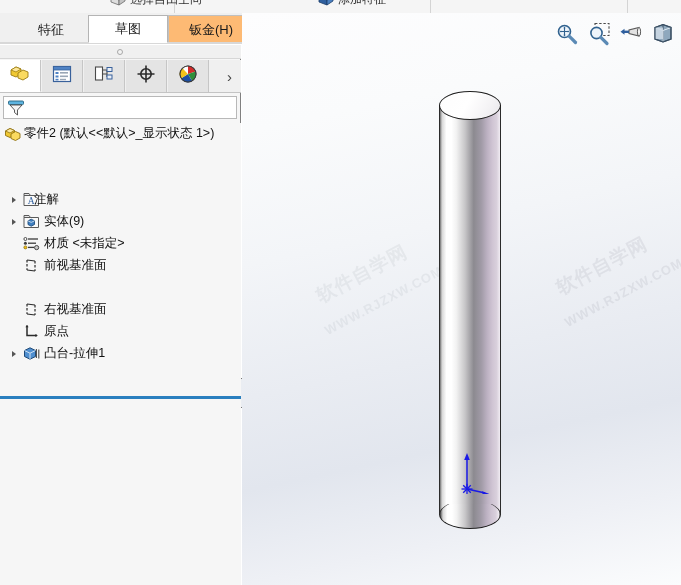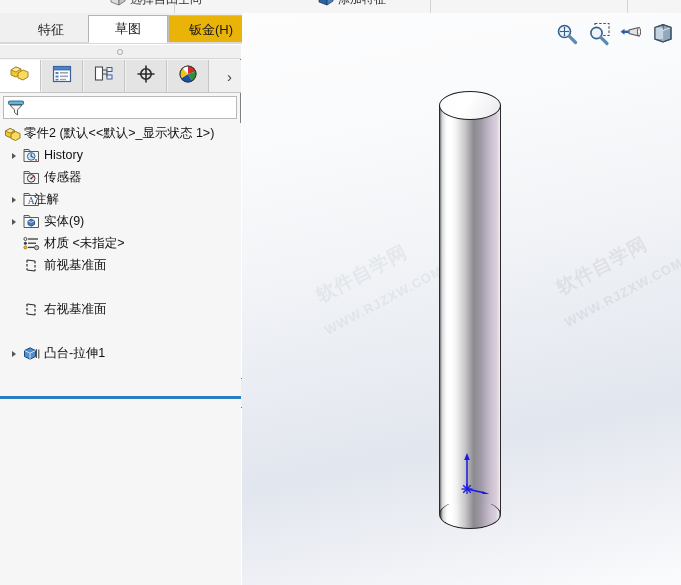--- a/index.html
+++ b/index.html
@@ -30,21 +30,21 @@
   
   .tabrow {
     position: absolute; left: 0; top: 13px; width: 557px; height: 30px;
     background: #f0f0f0;
     border-bottom: 1px solid #c8c8c8;
   }
   .tab {
     position: absolute; top: 2px; height: 28px;
     display: flex; align-items: center; justify-content: center;
     font-size: 13px; color: #1a1a1a;
-    background: #eab308;
+    background: #fdba74;
     border-left: 1px solid #c0c0c0;
     border-right: 1px solid #c0c0c0;
     border-top: 1px solid #c0c0c0;
     cursor: default;
   }
   .tab.plain { background: transparent; border-color: transparent; }
   .tab.active {
     background: #ffffff;
     border-left: 1px solid #b4b4b4;
     border-right: 1px solid #b4b4b4;
@@ -341,48 +341,21 @@
         <span class="ticon" style="left:4px;">
           <svg width="17" height="16" viewBox="0 0 17 16">
             <path d="M1.5,9.5 L1.5,5 L6,2.5 L10.5,4.5 L10.5,9 L6,11.5 Z" fill="#f0c832" stroke="#8e7010" stroke-width="0.9"></path>
             <path d="M7,12.5 L7,8 L11.5,5.5 L16,7.5 L16,12 L11.5,14.5 Z" fill="#fada60" stroke="#8e7010" stroke-width="0.9"></path>
             <path d="M1.5,5 L6,2.5 L10.5,4.5 L6,7 Z" fill="#fdeaa4" stroke="#8e7010" stroke-width="0.8"></path>
           </svg>
         </span>
         <span class="tlabel" style="left:24px;font-size:12.5px;">零件2  (默认&lt;&lt;默认&gt;_显示状态 1&gt;)</span>
       </div>
 
-      <div class="tree-row" style="top:22px;">
-        <span class="tw" style="left:8px;">
-            <i></i>
-          </span>
-        <span class="ticon" style="left:23px;">
-          <svg width="17" height="15" viewBox="0 0 17 15">
-            <path d="M1,3.5 L1,13.5 L15.5,13.5 L15.5,3.5 Z" fill="#f6f6f6" stroke="#5a5a5a" stroke-width="1"></path>
-            <path d="M1,3.5 L1,1.5 L6,1.5 L7.5,3.5 Z" fill="#e6e6e6" stroke="#5a5a5a" stroke-width="1"></path>
-            <circle cx="8.2" cy="8.4" r="3.8" fill="#cfe4f5" stroke="#2d6ea3" stroke-width="1"></circle>
-            <path d="M8.2,5.6 L8.2,8.4 L10.6,9.6" stroke="#1c4f7c" stroke-width="1.1" fill="none"></path>
-            <path d="M11.5,11.5 L14,11 L13.5,13.5 Z" fill="#c43a2a"></path>
-          </svg>
-        </span>
-        <span class="tlabel" style="left:44px;">History</span>
-      </div>
-
-      <div class="tree-row" style="top:44px;">
-        <span class="ticon" style="left:23px;">
-          <svg width="17" height="15" viewBox="0 0 17 15">
-            <path d="M1,3.5 L1,13.5 L15.5,13.5 L15.5,3.5 Z" fill="#f6f6f6" stroke="#5a5a5a" stroke-width="1"></path>
-            <path d="M1,3.5 L1,1.5 L6,1.5 L7.5,3.5 Z" fill="#e6e6e6" stroke="#5a5a5a" stroke-width="1"></path>
-            <circle cx="8.2" cy="8.4" r="3.8" fill="#e8f0f8" stroke="#3a3a3a" stroke-width="1"></circle>
-            <path d="M8.2,8.4 L11,6" stroke="#c43a2a" stroke-width="1.3"></path>
-            <circle cx="8.2" cy="8.4" r="0.9" fill="#3a3a3a"></circle>
-          </svg>
-        </span>
-        <span class="tlabel" style="left:44px;">传感器</span>
-      </div>
+
 
       <div class="tree-row" style="top:66px;">
         <span class="tw" style="left:8px;">
             <i></i>
           </span>
         <span class="ticon" style="left:23px;">
           <svg width="17" height="15" viewBox="0 0 17 15">
             <path d="M1,3.5 L1,13.5 L15.5,13.5 L15.5,3.5 Z" fill="#fafafa" stroke="#5a5a5a" stroke-width="1"></path>
             <path d="M1,3.5 L1,1.5 L6,1.5 L7.5,3.5 Z" fill="#e6e6e6" stroke="#5a5a5a" stroke-width="1"></path>
             <text x="8.2" y="12" font-size="9.5" font-family="Liberation Serif, serif" fill="#2f5f9e" text-anchor="middle">A</text>
@@ -439,20 +412,30 @@
           <svg width="17" height="15" viewBox="0 0 17 15">
             <path d="M4,2 L4,12" stroke="#2b2b2b" stroke-width="1.2" stroke-dasharray="2.5,1.6"></path>
             <path d="M12,3 L12,13" stroke="#2b2b2b" stroke-width="1.2" stroke-dasharray="2.5,1.6"></path>
             <path d="M4,2 L12,3" stroke="#2b2b2b" stroke-width="1.2"></path>
             <path d="M4,12 L12,13" stroke="#2b2b2b" stroke-width="1.2"></path>
           </svg>
         </span>
         <span class="tlabel" style="left:44px;">右视基准面</span>
       </div>
 
+      <div class="tree-row" style="top:198px;">
+        <span class="ticon" style="left:23px;">
+          <svg width="17" height="15" viewBox="0 0 17 15">
+            <path d="M4,1.5 L4,11.5 L14,11.5" stroke="#2b2b2b" stroke-width="1.5" fill="none"></path>
+            <path d="M2.4,3.2 L4,1 L5.6,3.2 Z" fill="#2b2b2b"></path>
+            <path d="M12.4,9.9 L14.8,11.5 L12.4,13.1 Z" fill="#2b2b2b"></path>
+          </svg>
+        </span>
+        <span class="tlabel" style="left:44px;">原点</span>
+      </div>
 
       <div class="tree-row" style="top:220px;">
         <span class="tw" style="left:8px;">
             <i></i>
           </span>
         <span class="ticon" style="left:23px;">
           <svg width="17" height="15" viewBox="0 0 17 15">
             <path d="M1.5,10.5 L1.5,4.5 L7,1.8 L12.5,4.5 L12.5,10.5 L7,13.2 Z" fill="#4f8fd0" stroke="#1f4a78" stroke-width="1"></path>
             <path d="M1.5,4.5 L7,7.2 L12.5,4.5" fill="none" stroke="#dfeaf6" stroke-width="0.9"></path>
             <path d="M7,7.2 L7,13.2" fill="none" stroke="#dfeaf6" stroke-width="0.9"></path>

